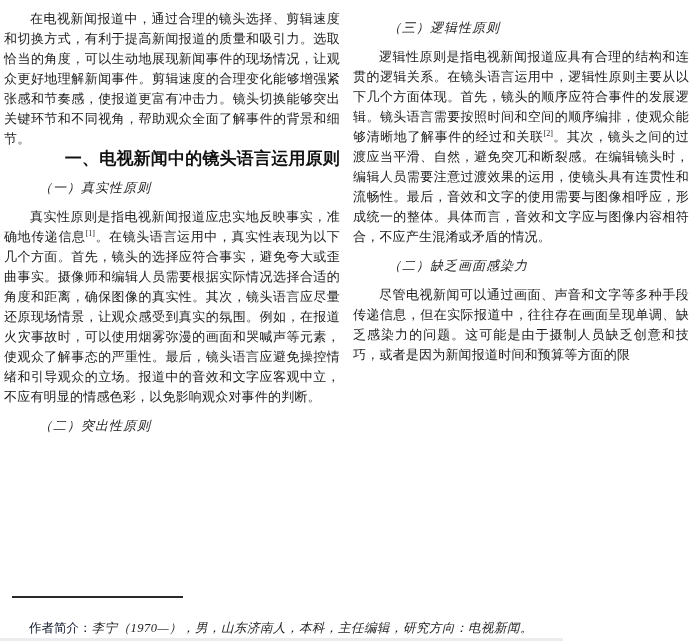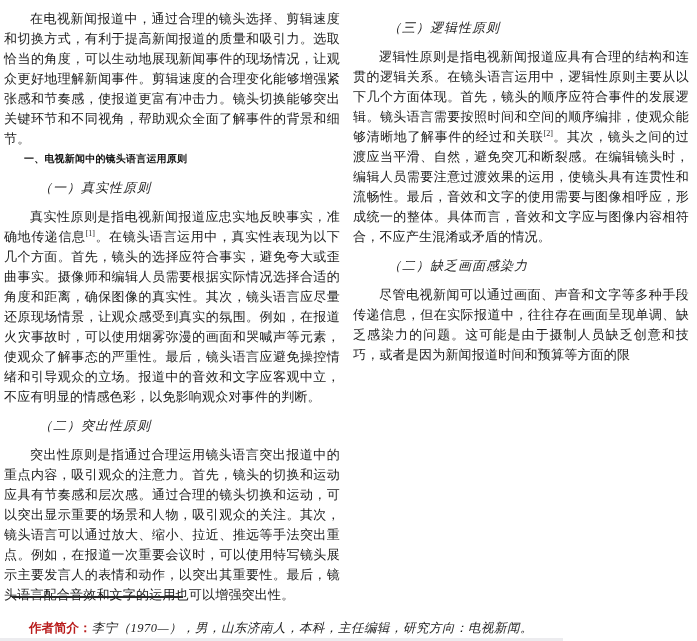--- a/index.html
+++ b/index.html
@@ -33,25 +33,26 @@
     text-justify: inter-character;
     text-indent: 2em;
     letter-spacing: 0.2px;
   }
   p.body.noindent { text-indent: 0; }
 
   p.heading {
     margin: 0;
     font-family: "Liberation Sans", "DejaVu Sans", sans-serif;
     font-weight: bold;
-    font-size: 10px;
+    font-size: 17px;
     line-height: 20px;
     text-indent: 2em;
     color: #111111;
     letter-spacing: 0.2px;
+    text-align: right;
   }
   p.subheading {
     margin: 9px;
     font-family: "Liberation Serif", "DejaVu Serif", serif;
     font-style: italic;
     font-size: 13px;
     line-height: 20px;
     text-indent: 2em;
     letter-spacing: 1px;
   }
@@ -74,22 +75,22 @@
     position: absolute;
     left: 4px;
     top: 619px;
     width: 690px;
     font-size: 12.5px;
     line-height: 18px;
     white-space: nowrap;
   }
   .footer-label {
     font-family: "Liberation Sans", "DejaVu Sans", sans-serif;
-    font-weight: bold;
-    color: #b91c1c;
+    font-weight: normal;
+    color: #0f172a;
     margin-left: 2em;
   }
   .footer-text {
     font-family: "Liberation Serif", "DejaVu Serif", serif;
     font-style: italic;
     letter-spacing: 0.5px;
   }
   .bottom-strip {
     position: absolute;
     left: 0;
@@ -102,21 +103,20 @@
 </head>
 <body>
 
 <div class="page">
   <div class="column" id="col-left">
       <p class="body"><span>在电视新闻报道中，通过合理的镜头选择、剪辑速度和切换方式，有利于提高新闻报道的质量和吸引力。选取恰当的角度，可以生动地展现新闻事件的现场情况，让观众更好地理解新闻事件。剪辑速度的合理变化能够增强紧张感和节奏感，使报道更富有冲击力。镜头切换能够突出关键环节和不同视角，帮助观众全面了解事件的背景和细节。</span></p>
       <p class="heading">一、电视新闻中的镜头语言运用原则</p>
       <p class="subheading">（一）真实性原则</p>
       <p class="body"><span>真实性原则是指电视新闻报道应忠实地反映事实，准确地传递信息</span><sup class="fnref">[1]</sup><span>。在镜头语言运用中，真实性表现为以下几个方面。首先，镜头的选择应符合事实，避免夸大或歪曲事实。摄像师和编辑人员需要根据实际情况选择合适的角度和距离，确保图像的真实性。其次，镜头语言应尽量还原现场情景，让观众感受到真实的氛围。例如，在报道火灾事故时，可以使用烟雾弥漫的画面和哭喊声等元素，使观众了解事态的严重性。最后，镜头语言应避免操控情绪和引导观众的立场。报道中的音效和文字应客观中立，不应有明显的情感色彩，以免影响观众对事件的判断。</span></p>
       <p class="subheading">（二）突出性原则</p>
-      <p class="body"><span>突出性原则是指通过合理运用镜头语言突出报道中的重点内容，吸引观众的注意力。首先，镜头的切换和运动应具有节奏感和层次感。通过合理的镜头切换和运动，可以突出显示重要的场景和人物，吸引观众的关注。其次，镜头语言可以通过放大、缩小、拉近、推远等手法突出重点。例如，在报道一次重要会议时，可以使用特写镜头展示主要发言人的表情和动作，以突出其重要性。最后，镜头语言配合音效和文字的运用也可以增强突出性。</span></p>
     </div>
   <div class="column" id="col-right">
       <p class="subheading">（三）逻辑性原则</p>
       <p class="body"><span>逻辑性原则是指电视新闻报道应具有合理的结构和连贯的逻辑关系。在镜头语言运用中，逻辑性原则主要从以下几个方面体现。首先，镜头的顺序应符合事件的发展逻辑。镜头语言需要按照时间和空间的顺序编排，使观众能够清晰地了解事件的经过和关联</span><sup class="fnref">[2]</sup><span>。其次，镜头之间的过渡应当平滑、自然，避免突兀和断裂感。在编辑镜头时，编辑人员需要注意过渡效果的运用，使镜头具有连贯性和流畅性。最后，音效和文字的使用需要与图像相呼应，形成统一的整体。具体而言，音效和文字应与图像内容相符合，不应产生混淆或矛盾的情况。</span></p>
       <p class="subheading">（二）缺乏画面感染力</p>
       <p class="body"><span>尽管电视新闻可以通过画面、声音和文字等多种手段传递信息，但在实际报道中，往往存在画面呈现单调、缺乏感染力的问题。这可能是由于摄制人员缺乏创意和技巧，或者是因为新闻报道时间和预算等方面的限</span></p>
     </div>
 
   <div class="footer-rule"></div>
 

